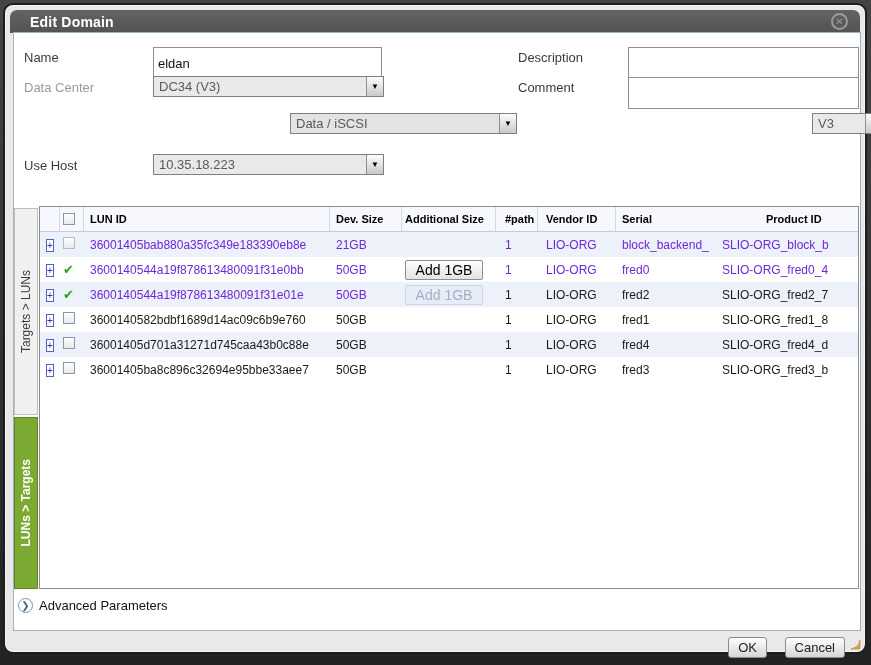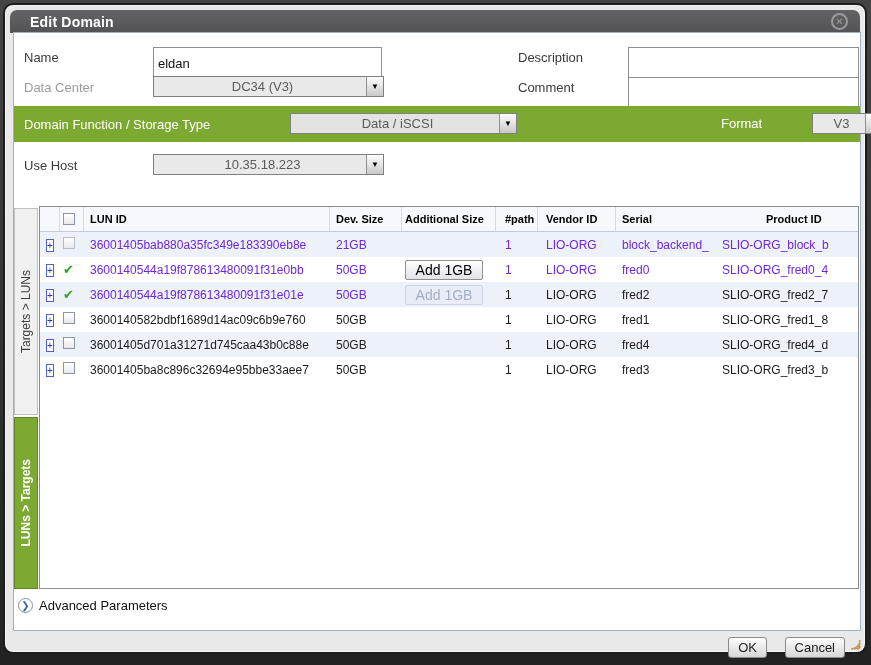--- a/index.html
+++ b/index.html
@@ -40,21 +40,21 @@
   
   .flabel { position:absolute; font-size:13px; color:#3a3a3a; }
   .flabel.disabled { color:#9a9a9a; }
   .tinput {
     position:absolute; height:32px; border:1px solid #8f8f8f; background:#fff;
     font-family:"Liberation Sans",sans-serif; font-size:13px; padding:0 4px; color:#111;
   }
   
   .sel {
     position:absolute; height:21px; border:1px solid #7f7f7f; background:#e9e9e9;
-    display:flex; align-items:center; font-size:13px; color:#5a5a5a; cursor:default;text-align:center;
+    display:flex; align-items:center; font-size:13px; color:#5a5a5a; cursor:default;
   }
   .sel .val { flex:1; padding-left:5px; white-space:nowrap; overflow:hidden; }
   .sel .arrow {
     width:17px; height:100%; border-left:1px solid #8f8f8f;
     background:linear-gradient(#fdfdfd,#c9c9c9);
     display:flex; align-items:center; justify-content:center;
     font-size:8px; color:#000;
   }
 
   
@@ -162,23 +162,20 @@
       <input class="tinput" style="left: 614px; top: 14px; width: 231px;" value="">
 
       <span class="flabel disabled" style="left:10px; top:47px;">Data Center</span>
       <div class="sel" style="left:139px; top:43px; width:231px;">
         <span class="val">DC34 (V3)</span>
         <span class="arrow">▼</span>
       </div>
       <span class="flabel" style="left:504px; top:47px;">Comment</span>
       <input class="tinput" style="left: 614px; top: 44px; width: 231px;" value="">
 
-      <div class="greenband">
-        <span class="glabel" style="padding-left:10px;">Domain Function / Storage Type</span>
-      </div>
       <div class="sel" style="left:276px; top:80px; width:227px; background:#e3e3e3;">
         <span class="val">Data / iSCSI</span>
         <span class="arrow">▼</span>
       </div>
       <span class="flabel" style="left:707px; top:83px; color:#fff;">Format</span>
       <div class="sel" style="left:774px; top:80px; width:71px;margin-left:24px;">
         <span class="val">V3</span>
         <span class="arrow">▼</span>
       </div>
 

